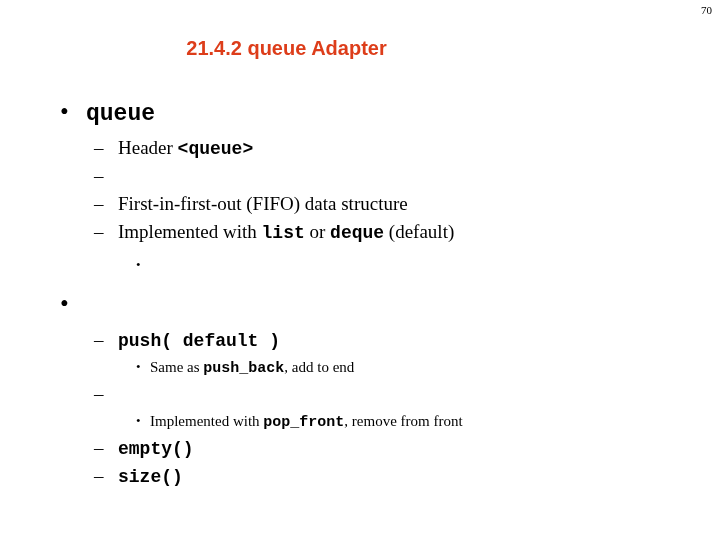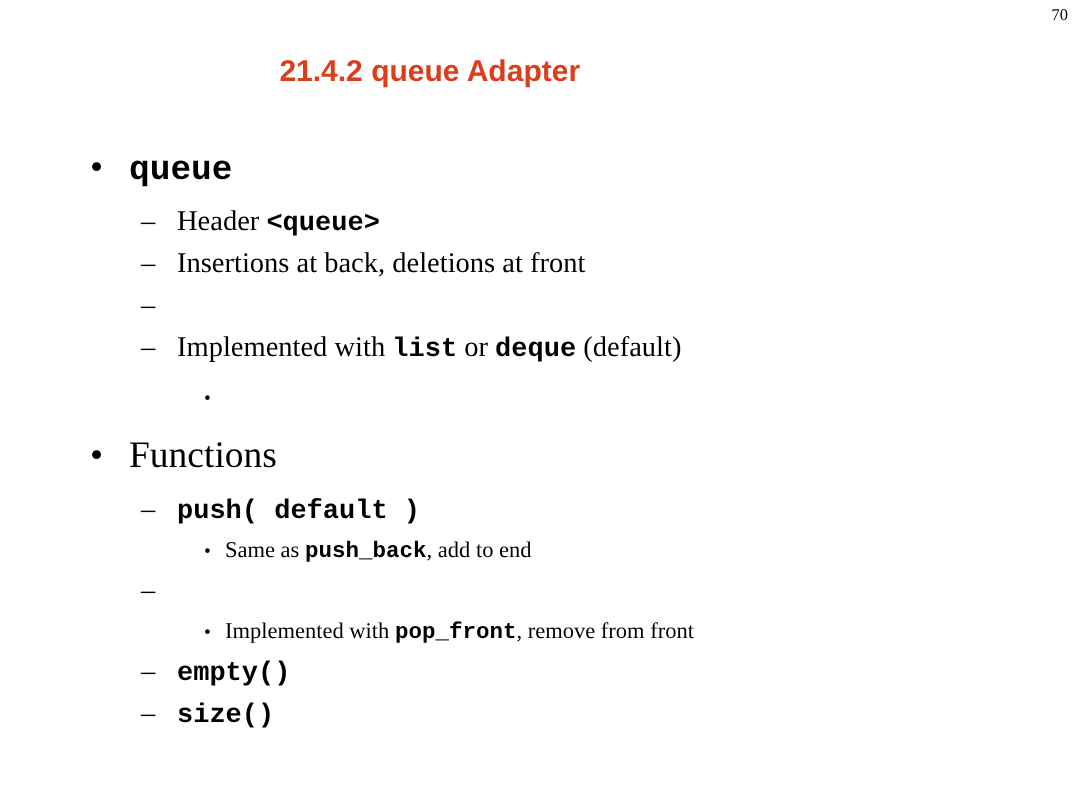--- a/index.html
+++ b/index.html
@@ -142,43 +142,42 @@
 
     <div class="gap-sm"></div>
 
     <div class="row lvl2">
       <span class="marker">–</span>
       <span class="txt">Header </span><span class="code">&lt;queue&gt;</span>
     </div>
 
     <div class="row lvl2">
       <span class="marker">–</span>
-      <span class="txt">Insertions at back, deletions at front</span>
-    </div>
-
-    <div class="row lvl2">
-      <span class="marker">–</span>
+    </div>
+
+    <div class="row lvl2">
+      <span class="marker">–</span>
+      <span class="txt">First-in-first-out (FIFO) data structure</span>
     </div>
 
     <div class="row lvl2">
       <span class="marker">–</span>
       <span class="txt">Implemented with </span><span class="code">list</span><span class="txt"> or </span><span class="code">deque</span><span class="txt"> (default)</span>
     </div>
 
     <div class="gap-sm"></div>
 
     <div class="row lvl3">
       <span class="marker">•</span>
     </div>
 
     <div class="gap-md"></div>
 
     <div class="row lvl1">
       <span class="marker">•</span>
-      <span class="txt">Functions</span>
     </div>
 
     <div class="gap-sm"></div>
 
     <div class="row lvl2">
       <span class="marker">–</span>
       <span class="code">push( default )</span>
     </div>
 
     <div class="row lvl3">

